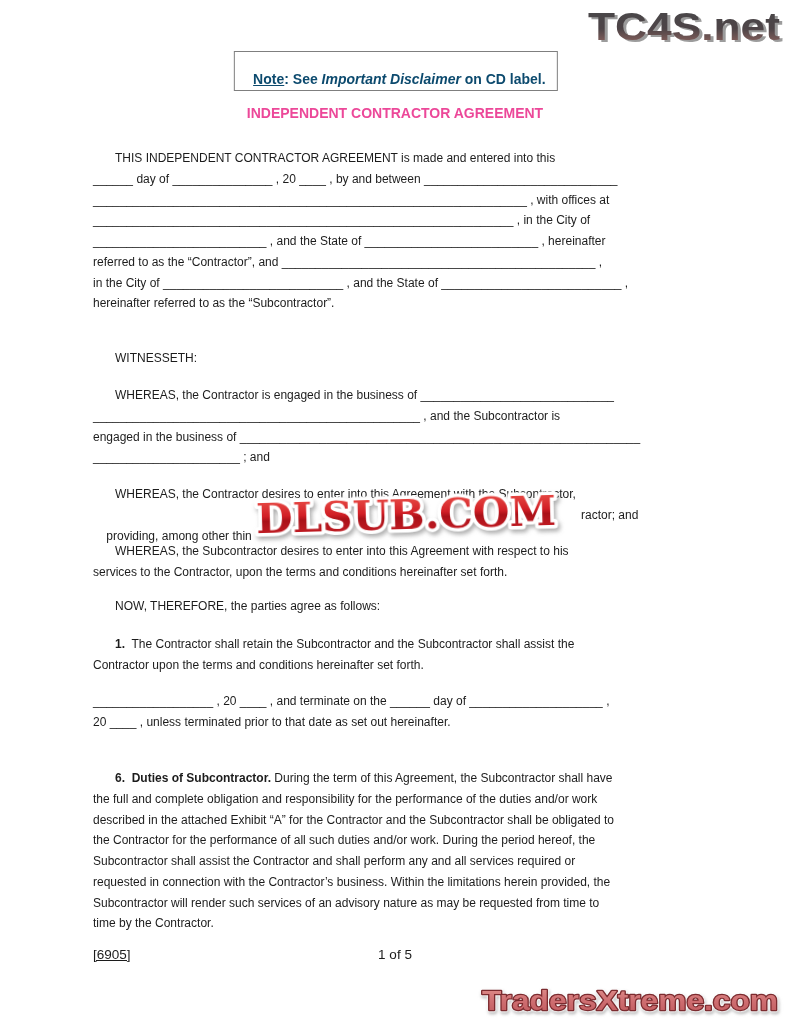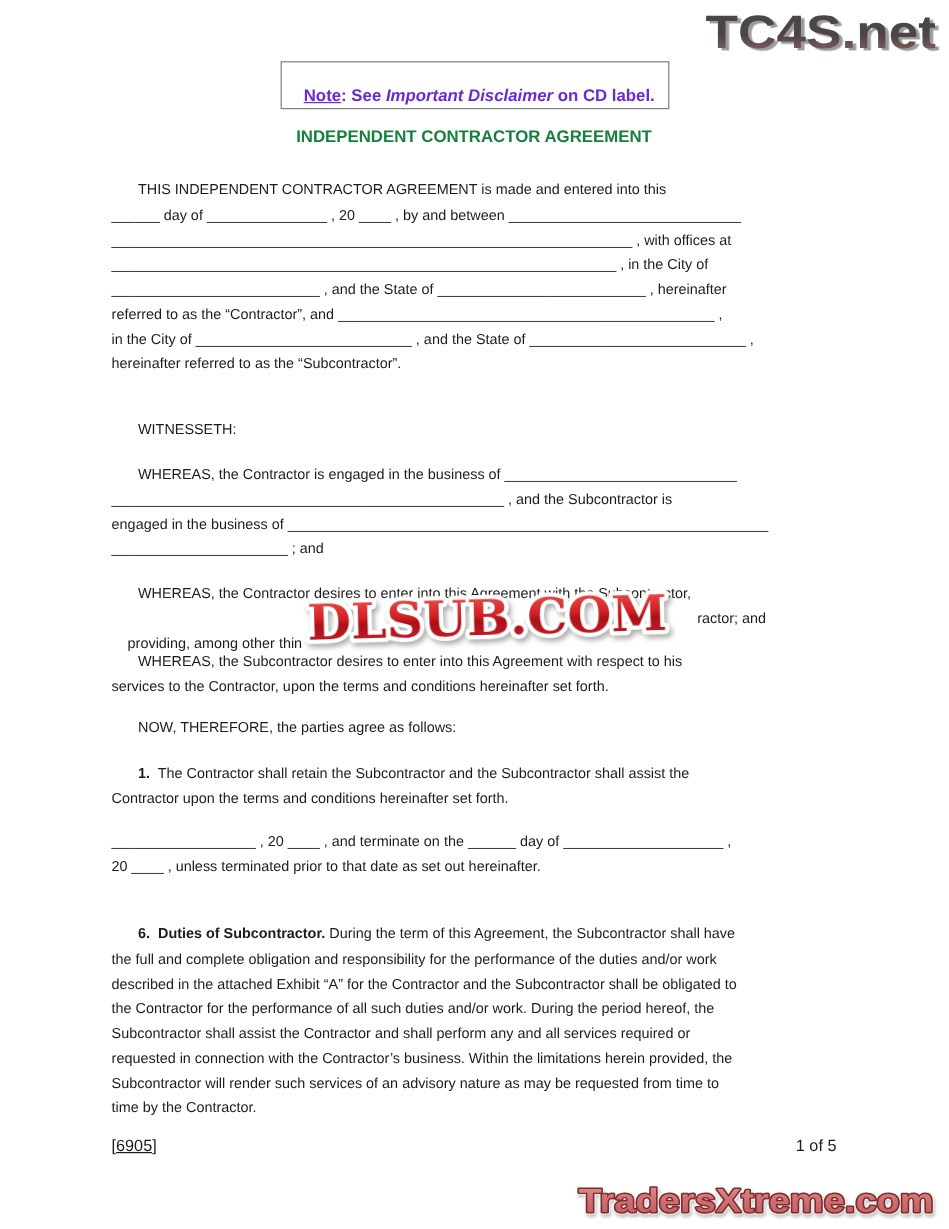--- a/index.html
+++ b/index.html
@@ -11,31 +11,31 @@
     position:absolute; left:93px; width:640px;
     font-size:12px; line-height:20.75px;
   }
   .ln { white-space:pre; }
   .ind { text-indent:22px; }
   b { font-weight:bold; }
 
   .note-box {
     position:absolute; top:51px; left:50%; transform:translateX(-50%);
     border:1px solid #7f7f7f; padding:3px 11px; background:#fff;
-    font-size:14px; font-weight:bold; white-space:pre; color:#6d28d9;
+    font-size:14px; font-weight:bold; white-space:pre; color:#0c4a6e;
   }
   .note-box .u { text-decoration:underline; }
 
   .title {
     position:absolute; top:103px; left:93px; width:604px; text-align:center;
-    font-weight:bold; font-size:14px; line-height:20px; color:#15803d;
+    font-weight:bold; font-size:14px; line-height:20px; color:#ec4899;
   }
 
   .footer-id   { position:absolute; left:93px;  top:945px; font-size:13.5px; line-height:20.75px;text-decoration:underline; }
-  .footer-page { position:absolute; left:93px;  top:945px; width:604px; text-align:right; font-size:13.5px; line-height:20.75px; }
+  .footer-page { position:absolute; left:93px;  top:945px; width:604px; text-align:center; font-size:13.5px; line-height:20.75px; }
 
   .wm { pointer-events:none; }
   .wm-corner { position:absolute; left:584px; top:3px;
     filter: drop-shadow(3px 2px 0.6px rgba(145,145,145,0.9)); }
   .wm-center { position:absolute; left:246px; top:484px; transform:rotate(-1.6deg);
     filter: drop-shadow(2px 3px 2px rgba(110,110,110,0.55)); }
   .wm-bottom { position:absolute; left:477px; top:981px;
     filter: drop-shadow(0 0 1px #ffffff) drop-shadow(0 0 1px #ffffff) drop-shadow(1px 2px 1px rgba(150,150,150,0.65)); }
 
   .frag-right { position:absolute; left:488px; top:0;text-align:right; }

